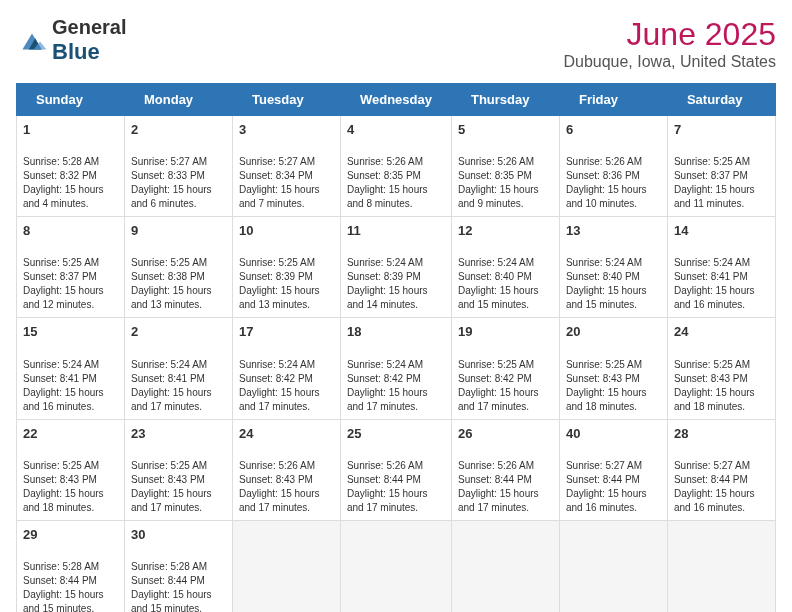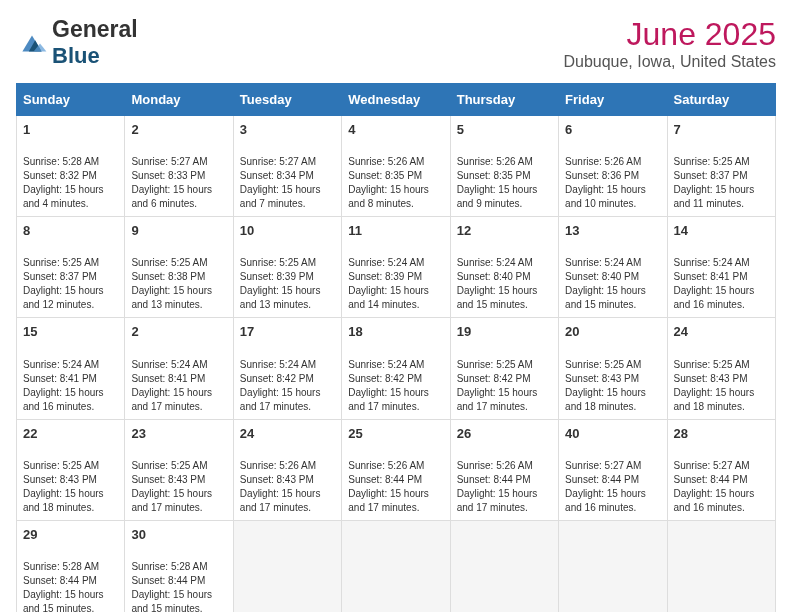--- a/index.html
+++ b/index.html
@@ -40,21 +40,21 @@
     .calendar {
       width: 100%;
       border-collapse: collapse;
       font-size: 11px;
     }
     .calendar thead tr {
       background-color: #2e75b6;
       color: #fff;
     }
     .calendar thead th {
-      padding: 8px 6px;
+      padding: 8px 19px;
       text-align: left;
       font-size: 13px;
       font-weight: bold;
       border: 1px solid #2e75b6;
     }
     .calendar tbody tr {
       border-bottom: 1px solid #ccc;
     }
     .calendar tbody td {
       vertical-align: top;
@@ -86,21 +86,21 @@
 
 <div class="header-area">
   <div class="logo">
     <svg class="logo-icon" viewBox="0 0 40 35" xmlns="http://www.w3.org/2000/svg">
       <polygon points="8,28 20,8 32,28" fill="#2e75b6" opacity="0.85"></polygon>
       <polygon points="16,28 24,14 32,28" fill="#1a5276"></polygon>
       <polygon points="22,28 30,18 38,28" fill="#5b9bd5" opacity="0.7"></polygon>
     </svg>
     <div>
       <div>
-        <span style="font-size:23px;font-weight:bold;color:#333;">General</span><br>
+        <span style="font-size:20px;font-weight:bold;color:#333;">General</span><br>
         <span style="font-size:22px;font-weight:bold;color:#1a5276;">Blue</span>
       </div>
     </div>
   </div>
   <div class="title-area">
     <div class="month-title">June 2025</div>
     <div class="location-title">Dubuque, Iowa, United States</div>
   </div>
 </div>
 

